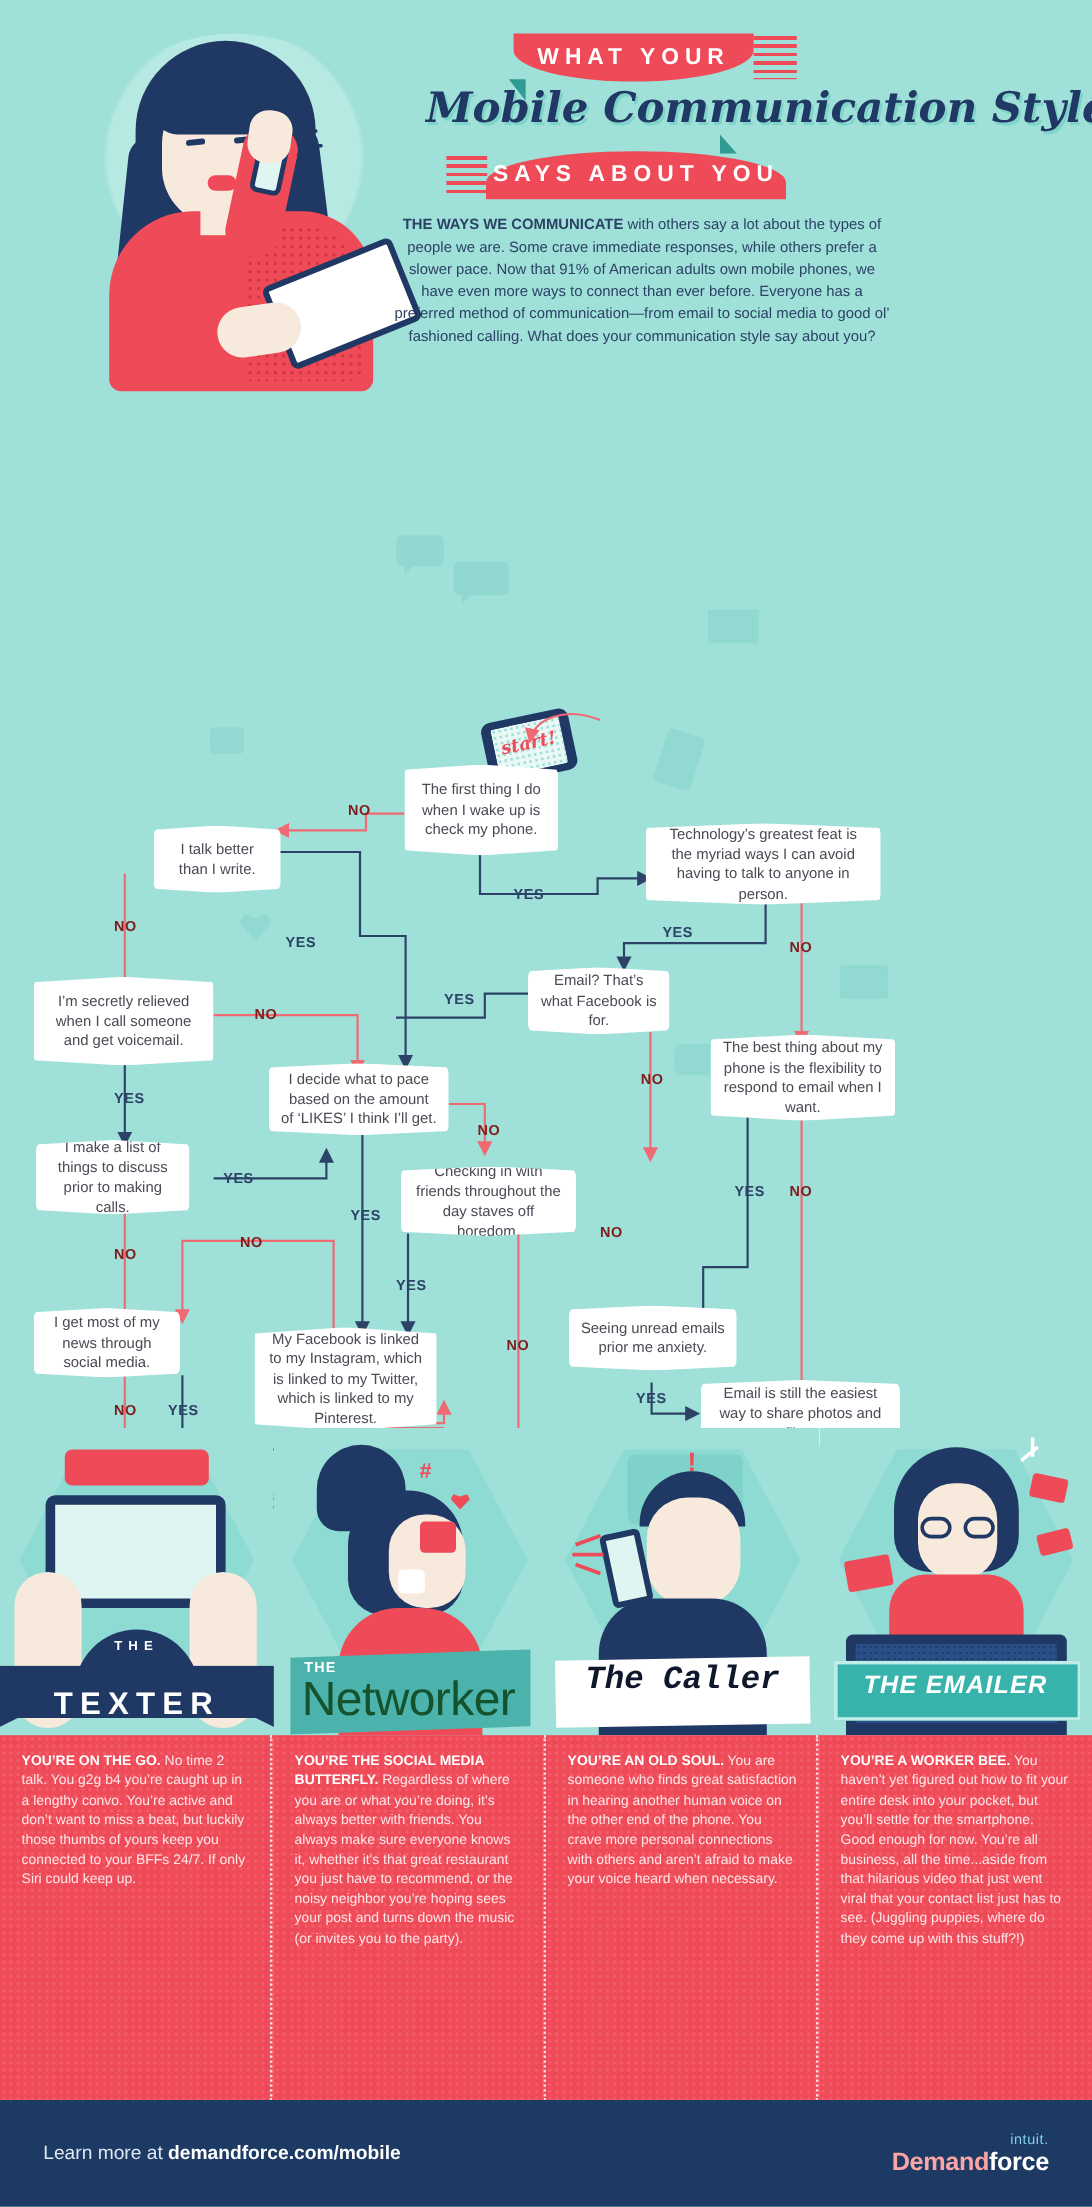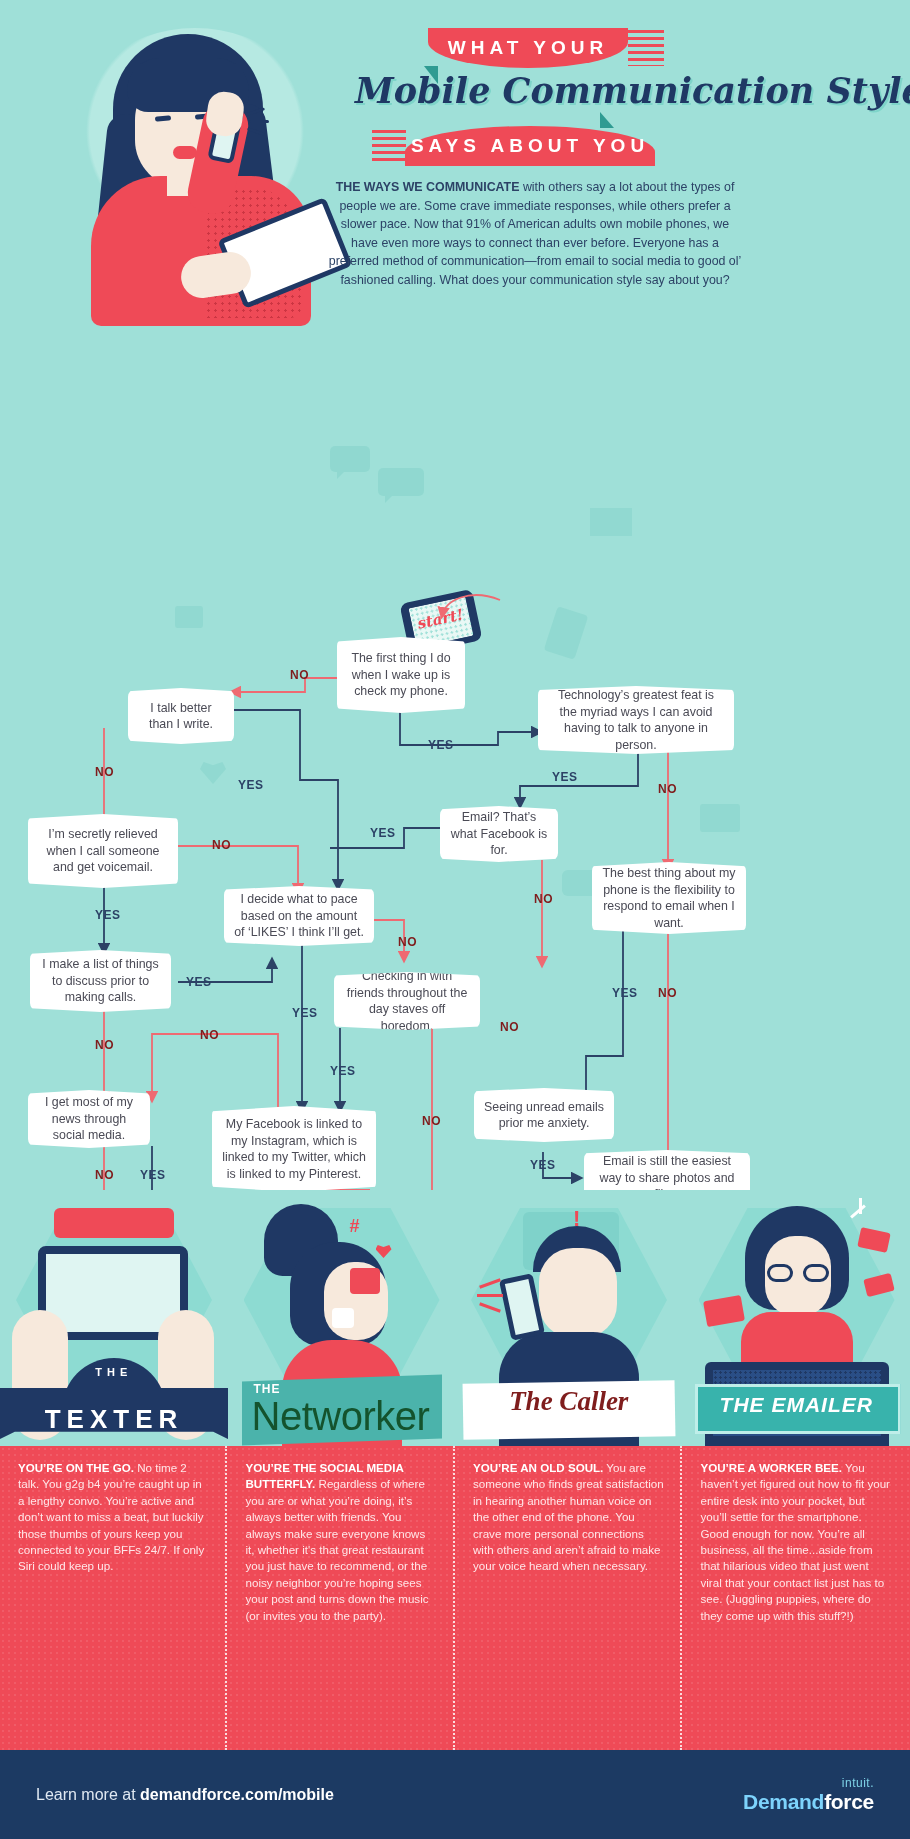--- a/index.html
+++ b/index.html
@@ -147,38 +147,38 @@
   .banner-net { position:absolute; left:14px; top:188px; width:200px; height:64px;
     background:#4bb3ab; transform: skewY(-2deg); }
   .net-the { position:absolute; left:26px; top:192px; color:#fff; font-size:12px;
     letter-spacing:1px; font-weight:700; }
   .net-big { position:absolute; left:24px; top:204px; color:#14532d; font-size:40px;
     font-weight:400; letter-spacing:-.5px; }
 
   .banner-caller { position:absolute; left:8px; top:192px; width:212px; height:56px;
     background:#fff; transform: rotate(-1deg); }
   .caller-big { position:absolute; left:0; right:0; top:196px; text-align:center;
-    font-family:Liberation Serif, serif; font-style:italic; font-weight:700;
-    font-size:27px; color:#7f1d1d; }
+    font-family:Liberation Mono, monospace; font-style:italic; font-weight:700;
+    font-size:27px; color:#0f172a; }
 
   .banner-em { position:absolute; left:12px; top:194px; width:206px; height:50px;
     background:#38b3ac; border:3px solid #bfeee9;
     clip-path: polygon(0 0,100% 0,100% 100%,0 100%); }
   .em-big { position:absolute; left:0; right:0; top:203px; text-align:center;
     color:#fff; font-size:21px; font-weight:700; font-style:italic; letter-spacing:1px; }
 
   
   .footer { position:absolute; left:0; top:1750px; width:910px; height:89px;
     background:#1c3a63; color:#fff; }
   .footer .learn { position:absolute; left:36px; top:36px; font-size:16px; color:#dfe8f2; }
   .footer .learn b { font-weight:700; color:#fff; }
   .intuit { position:absolute; right:36px; top:26px; text-align:right; }
   .intuit .i1 { font-size:12px; color:#7fd4e8; letter-spacing:.5px; }
   .intuit .i2 { font-size:21px; font-weight:700; color:#fff; letter-spacing:-.3px; }
-  .intuit .i2 span { color:#7dd3fc; }
+  .intuit .i2 span { color:#fca5a5; }
 </style>
 </head>
 <body>
 
 <div class="page">
 
   <div class="hero">
 
     <div class="woman">
       <div class="w-burst"></div>
@@ -343,24 +343,24 @@
     <div class="lbl-yes" style="left:95px;top:996px">YES</div>
     <div class="lbl-yes" style="left:448px;top:996px">YES</div>
 
     <div class="node" style="left:337px;top:337px;width:128px;height:76px">The first thing I do when I wake up is check my phone.</div>
     <div class="node" style="left:128px;top:388px;width:106px;height:56px">I talk better than I write.</div>
     <div class="node" style="left:28px;top:514px;width:150px;height:74px">I’m secretly relieved when I call someone and get voicemail.</div>
     <div class="node" style="left:538px;top:386px;width:196px;height:68px">Technology’s greatest feat is the myriad ways I can avoid having to talk to anyone in person.</div>
     <div class="node" style="left:440px;top:506px;width:118px;height:56px">Email? That’s what Facebook is for.</div>
     <div class="node" style="left:592px;top:562px;width:154px;height:72px">The best thing about my phone is the flexibility to respond to email when I want.</div>
     <div class="node" style="left:224px;top:586px;width:150px;height:60px">I decide what to pace based on the amount of ‘LIKES’ I think I’ll get.</div>
-    <div class="node" style="left:30px;top:650px;width:141px;height:62px">I make a list of things to discuss prior to making calls.</div>
+    <div class="node" style="left:30px;top:650px;width:128px;height:62px">I make a list of things to discuss prior to making calls.</div>
     <div class="node" style="left:334px;top:672px;width:146px;height:58px">Checking in with friends throughout the day staves off boredom.</div>
     <div class="node" style="left:28px;top:790px;width:122px;height:58px">I get most of my news through social media.</div>
-    <div class="node" style="left:212px;top:806px;width:164px;height:86px">My Facebook is linked to my Instagram, which is linked to my Twitter, which is linked to my Pinterest.</div>
+    <div class="node" style="left:212px;top:806px;width:152px;height:86px">My Facebook is linked to my Instagram, which is linked to my Twitter, which is linked to my Pinterest.</div>
     <div class="node" style="left:474px;top:788px;width:140px;height:54px">Seeing unread emails prior me anxiety.</div>
     <div class="node" style="left:584px;top:850px;width:166px;height:56px">Email is still the easiest way to share photos and files.</div>
     <div class="node" style="left:28px;top:920px;width:150px;height:60px">140 characters is too short, and email takes too long.</div>
     <div class="node" style="left:388px;top:920px;width:144px;height:54px">In-person interactions are so much deeper.</div>
   </div>
 
   <div class="personas">
 
     <div class="pcol">
       <div class="pimg">

